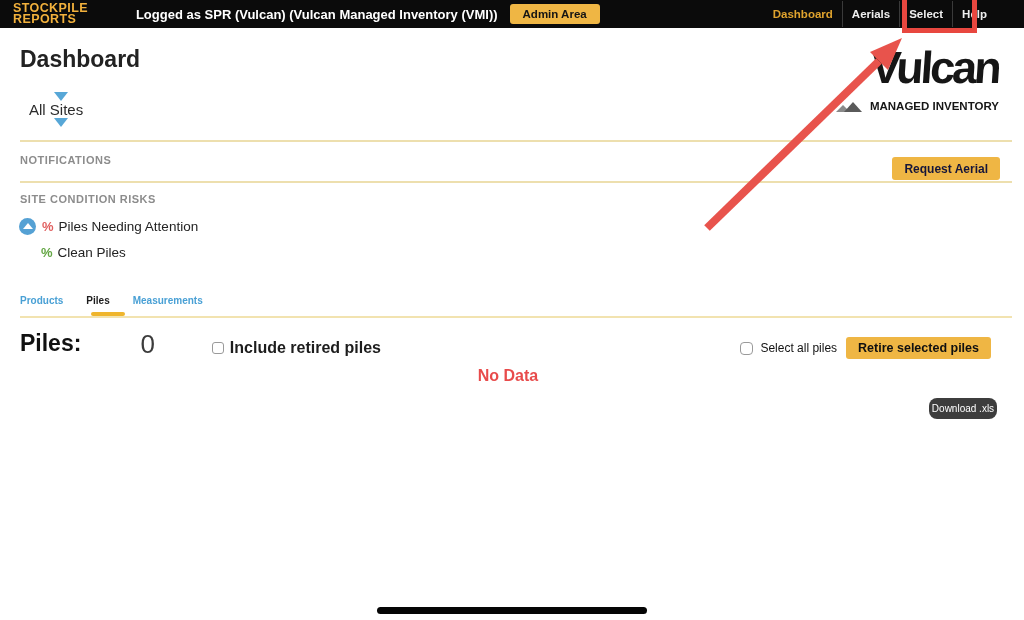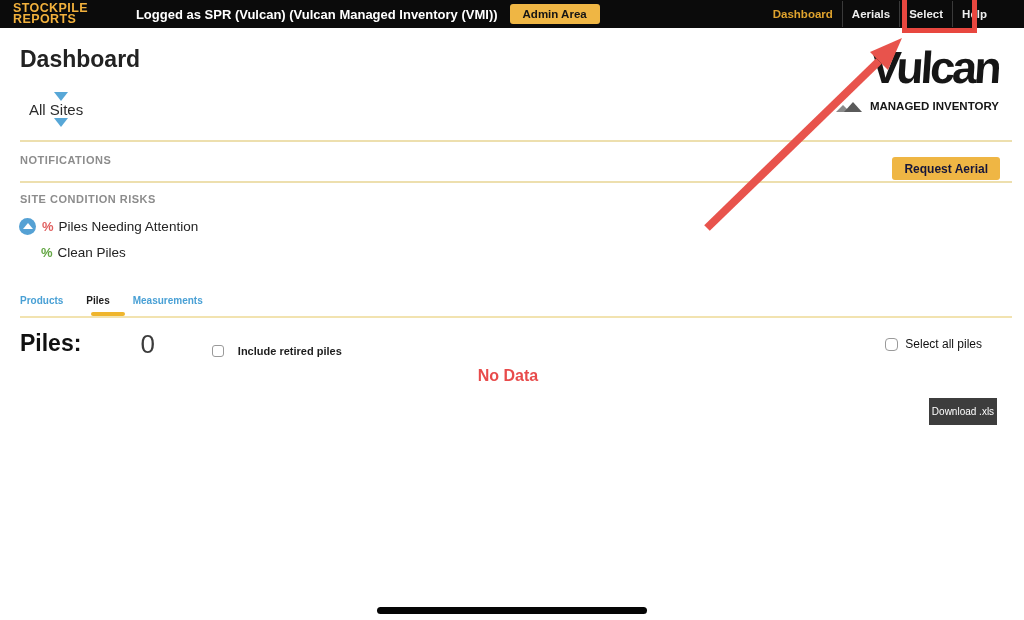--- a/index.html
+++ b/index.html
@@ -144,36 +144,36 @@
   .tab-underline{position:absolute;left:91px;top:312px;width:34px;height:4px;background:var(--tab-underline);border-radius:2px;}
   
   .piles-row{position:absolute;left:20px;top:331px;display:flex;align-items:flex-end;height:26px;gap:48px;}
   .piles-title{font-size:23px;font-weight:800;color:#111;}
   .piles-count{font-size:26px;font-weight:300;color:#3c3c3c;margin-left:11px;line-height:26px;}
   .checkbox{
     width:12px;height:12px;border:1px solid #9a9a9a;border-radius:3px;
     background:#fff;cursor:pointer;flex:none;
   }
   .include-retired{display:flex;align-items:center;margin-left:9px;margin-top:8px;}
-  .include-retired .cb-label{font-size:11px;font-weight:700;color:#1d1d1d;margin-left:14px;cursor:pointer;}
+  .include-retired .cb-label{font-size:16px;font-weight:700;color:#1d1d1d;margin-left:6px;cursor:pointer;}
   .select-controls{
     position:absolute;right:33px;top:337px;
     display:flex;align-items:center;
   }
   .select-controls .checkbox{width:13px;height:13px;border-radius:4px;}
   .select-all-label{font-size:12px;color:#111;margin:0 9px 0 7px;cursor:pointer;white-space:nowrap;}
   .retire-btn{height:22px;font-size:12.5px;color:#101010;}
   .no-data{
     position:absolute;left:0;top:367px;width:1016px;text-align:center;
     font-size:16px;font-weight:700;color:var(--no-data-red);
   }
   .download-btn{
-    position:absolute;left:929px;top:398px;width:68px;height:27px;
+    position:absolute;left:929px;top:398px;width:68px;height:21px;
     background:var(--dark-btn);color:#fff;font-size:10px;font-weight:400;
-    border:none;border-radius:0;font-family:inherit;cursor:pointer;
+    border:none;border-radius:8px;font-family:inherit;cursor:pointer;
     display:flex;align-items:center;justify-content:center;white-space:nowrap;
   }
   
   .home-indicator{
     position:absolute;left:377px;top:607px;width:270px;height:7px;
     border-radius:4px;background:#050505;
   }
   
   .annotation-rect{
     position:absolute;left:902px;top:-8px;width:75px;height:41px;
@@ -263,20 +263,21 @@
   <span class="piles-count">0</span>
   <div class="include-retired">
     <div class="checkbox"></div>
     <span class="cb-label">Include retired piles</span>
   </div>
 </div>
 
 <div class="select-controls">
   <div class="checkbox"></div>
   <span class="select-all-label">Select all piles</span>
+  <button class="yellow-btn retire-btn">Retire selected piles</button>
 </div>
 
 <div class="no-data">No Data</div>
 
 <button class="download-btn">Download .xls</button>
 
 <div class="home-indicator"></div>
 
 <div class="annotation-rect"></div>
 <svg class="annotation-arrow" viewBox="0 0 1024 620">

